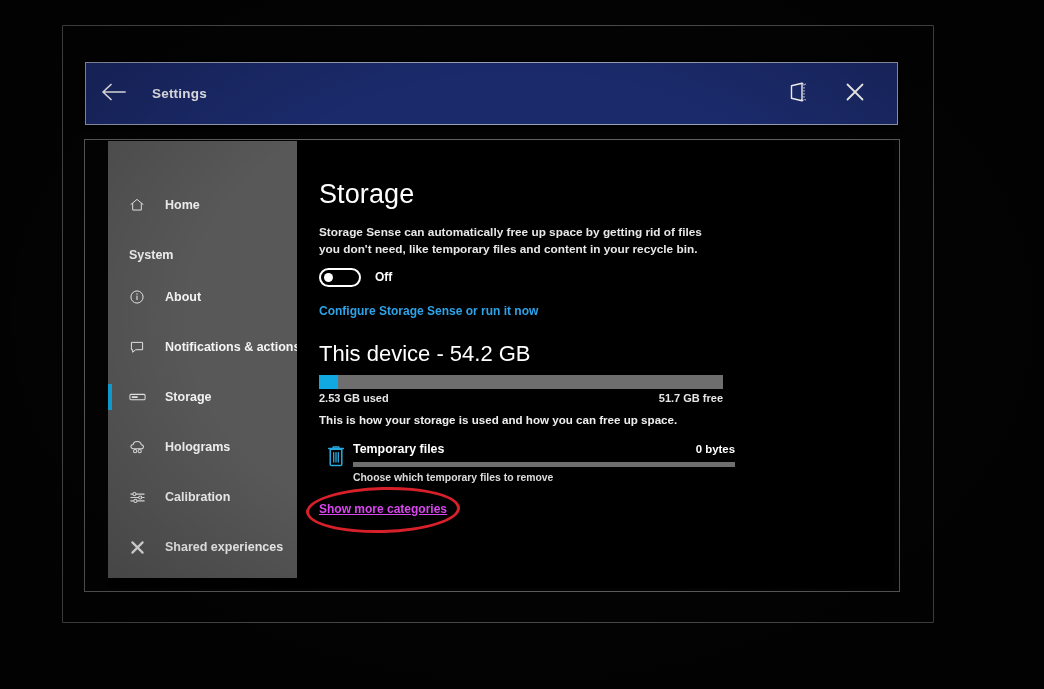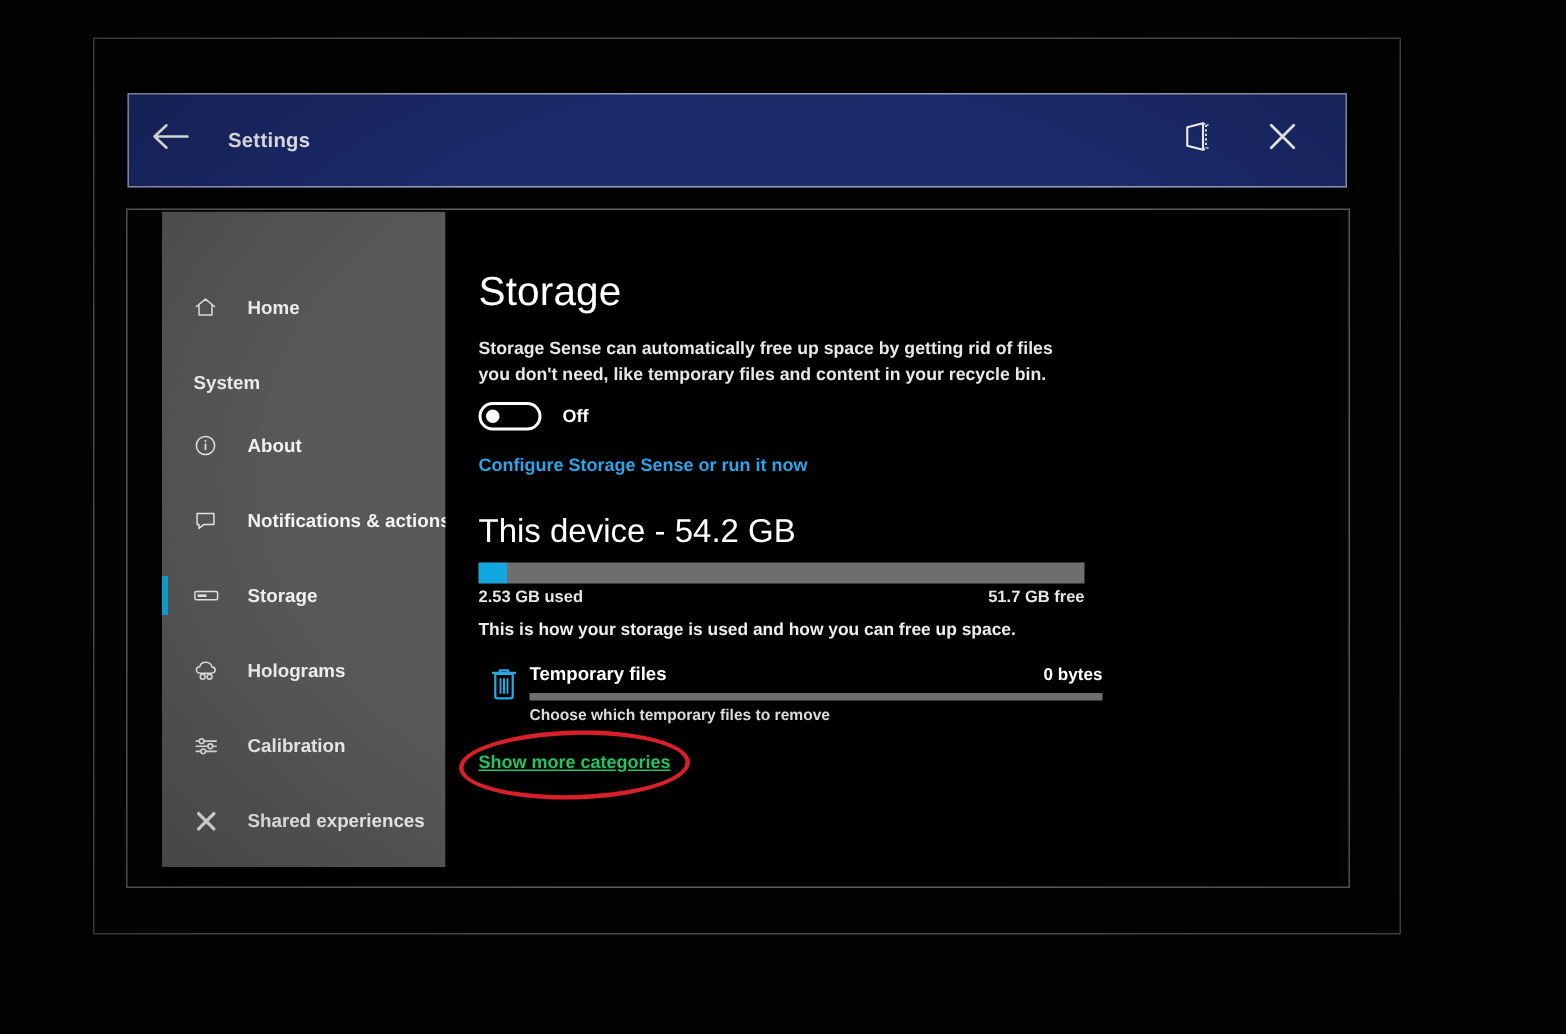--- a/index.html
+++ b/index.html
@@ -288,21 +288,21 @@
     color: #dcdcdc;
     margin-top: 5px;
   }
 
   .more-row {
     margin-top: 16px;
     position: relative;
     width: 200px;
   }
   .more-link {
-    color: #22c55e;
+    color: #d946ef;
     font-size: 12px;
     font-weight: 700;
     position: relative;
     z-index: 2;
   }
   .annotation-ellipse {
     position: absolute;
     left: -13px;
     top: -12px;
     width: 148px;

